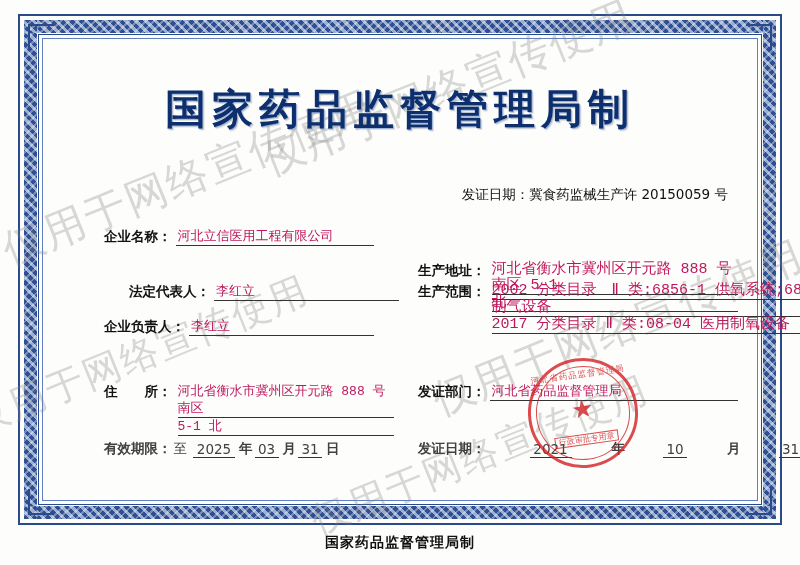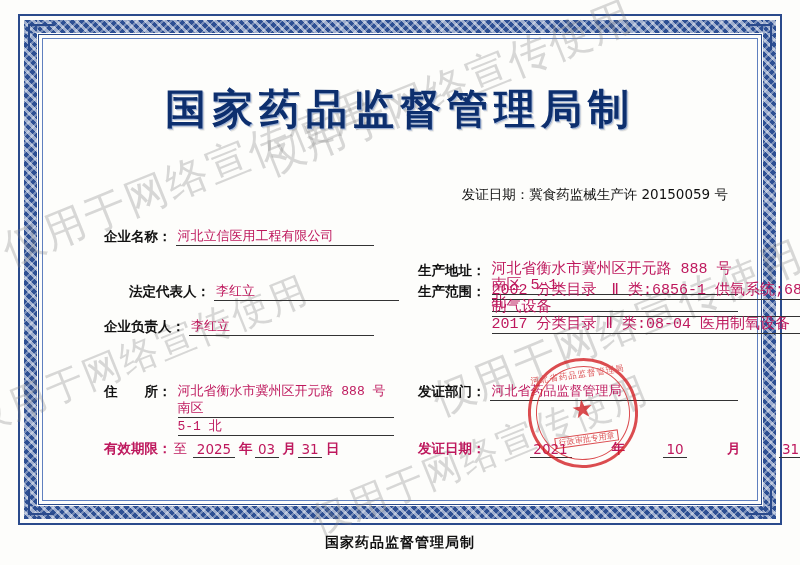--- a/index.html
+++ b/index.html
@@ -166,21 +166,21 @@
   #f-scope .val-box {
     font-size: 15px;
     line-height: 16px;
   }
   #f-scope .val-box .scope-line { white-space: nowrap; }
 
   
   .date-row {
     position: absolute;
     font-family: "DejaVu Sans", sans-serif;
-    color: #be185d;
+    color: #404040;
     font-size: 13.5px;
     display: flex;
     align-items: flex-end;
     white-space: nowrap;
   }
   #d-valid { left: 104px; top: 440px; }
   #d-issue { left: 418px; top: 440px; gap: 36px; }
   .date-row .lbl { font-weight: bold; }
   .date-row .num {
     display: inline-block;

